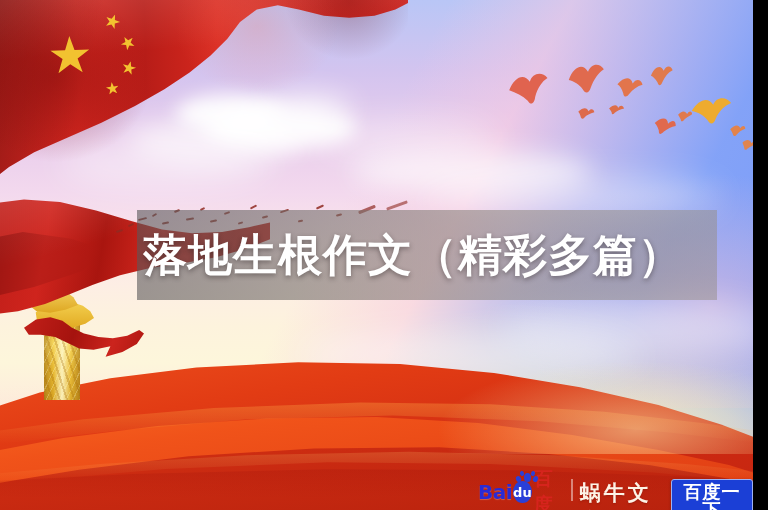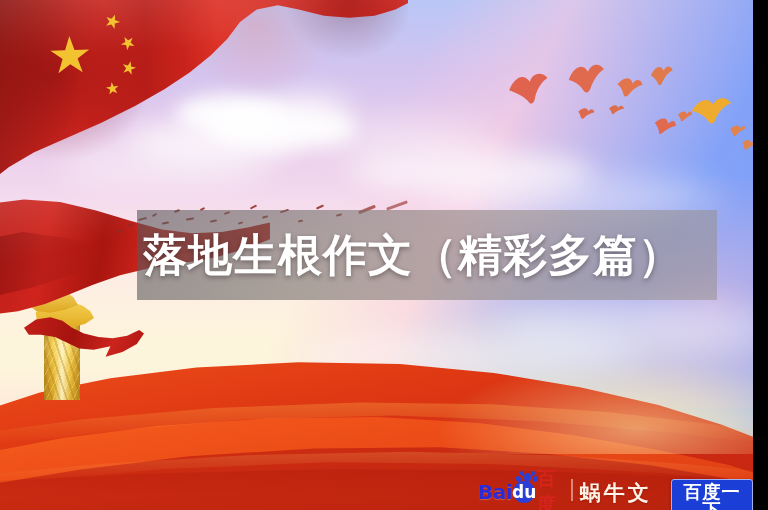--- a/index.html
+++ b/index.html
@@ -195,21 +195,21 @@
   .bl-bai{
     font-family:"DejaVu Sans","Liberation Sans",sans-serif;
     font-size:20px;font-weight:700;color:#2a2ad6;letter-spacing:-.5px;
     text-shadow:0 1px 1px rgba(255,255,255,.25);
   }
   .bl-du{
     position:relative;width:22px;height:22px;border-radius:50%;
     background:#2a3fd8;margin:0 1px;
     display:flex;align-items:center;justify-content:center;
     font-family:"DejaVu Sans","Liberation Sans",sans-serif;
-    font-size:17px;font-weight:700;color:#fff;
+    font-size:13px;font-weight:700;color:#fff;
   }
   .paw{position:absolute;left:2px;top:-9px;width:24px;height:13px;}
   .paw i{position:absolute;background:#2a3fd8;border-radius:50%;}
   .bl-cn{
     font-family:"DejaVu Sans","Liberation Sans",sans-serif;
     font-size:19px;font-weight:700;color:#d6241d;letter-spacing:0px;
     margin-left:1px;
   }
   .wm-sep{width:2px;height:22px;background:rgba(255,255,255,.45);margin:0 7px;}
   .wm-name{

